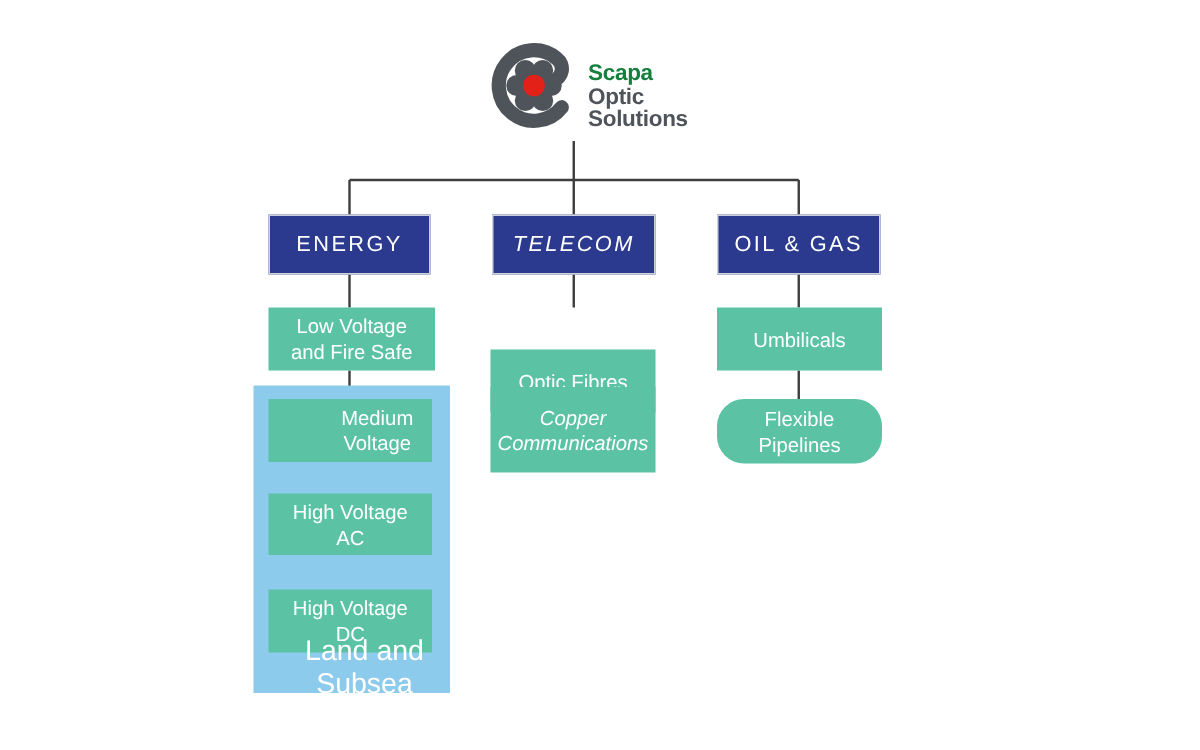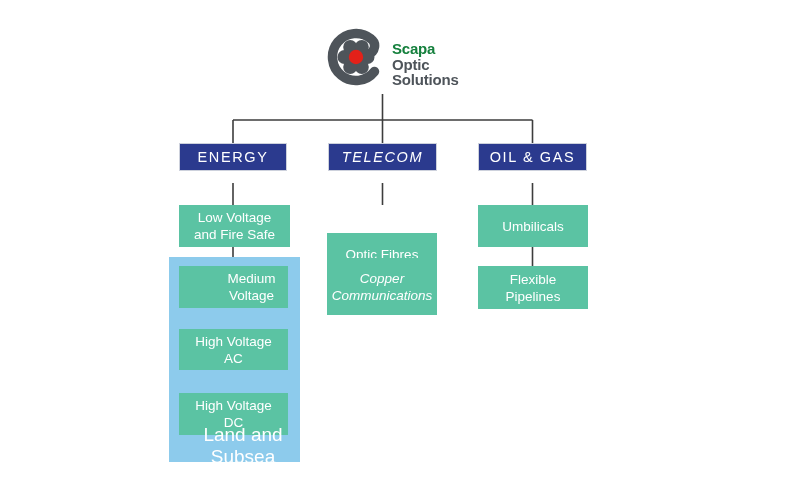--- a/index.html
+++ b/index.html
@@ -20,21 +20,21 @@
   .logo-text {
     position: absolute; left: 392px; top: 41px;
     font-weight: bold; font-size: 15px; line-height: 15.5px;
     letter-spacing: -0.2px; color: #4E545A;
   }
   .logo-text .brand-red { color: #15803d; display: block; }
   .logo-text span { display: block; }
 
   
   .hdr {
-    position: absolute; height: 28px;
+    position: absolute; height: 40px;
     background: #2B3A8E;
     border: 1.5px solid #cdd1dc;
     color: #ffffff;
     display: flex; align-items: center; justify-content: center;
     font-size: 14.5px; letter-spacing: 1.6px;
   }
   #hdr-energy  { left: 179px; top: 143px; width: 108px; }
   #hdr-telecom { left: 328px; top: 143px; width: 109px; font-style: italic; }
   #hdr-oilgas  { left: 478px; top: 143px; width: 109px; }
 
@@ -46,21 +46,21 @@
     display: flex; align-items: center; justify-content: center;
     text-align: center;
     font-size: 13.5px; line-height: 17px;
     white-space: pre-line;
   }
   #box-lowvolt  { left: 179px; top: 205px; width: 111px; height: 42px; }
   #box-optic    { left: 327px; top: 205px; width: 110px; height: 42px; margin-top: 28px; }
   #box-umbil    { left: 478px; top: 205px; width: 110px; height: 42px; }
   #box-medvolt  { left: 179px; top: 266px; width: 109px; height: 42px; padding-left: 36px; }
   #box-copper   { left: 327px; top: 258px; width: 110px; height: 57px; font-style: italic; }
-  #box-flex     { left: 478px; top: 266px; width: 110px; height: 43px; }
+  #box-flex     { left: 478px; top: 266px; width: 110px; height: 43px; border-radius: 18px; }
   #box-hvac     { left: 179px; top: 329px; width: 109px; height: 41px; }
   #box-hvdc     { left: 179px; top: 393px; width: 109px; height: 42px; }
 
   
   #group-land {
     left: 169px; top: 257px; width: 131px; height: 205px;
     background: #8DCBEC;
   }
   #group-land-label {
     left: 169px; top: 436px; width: 131px; height: 20px;

